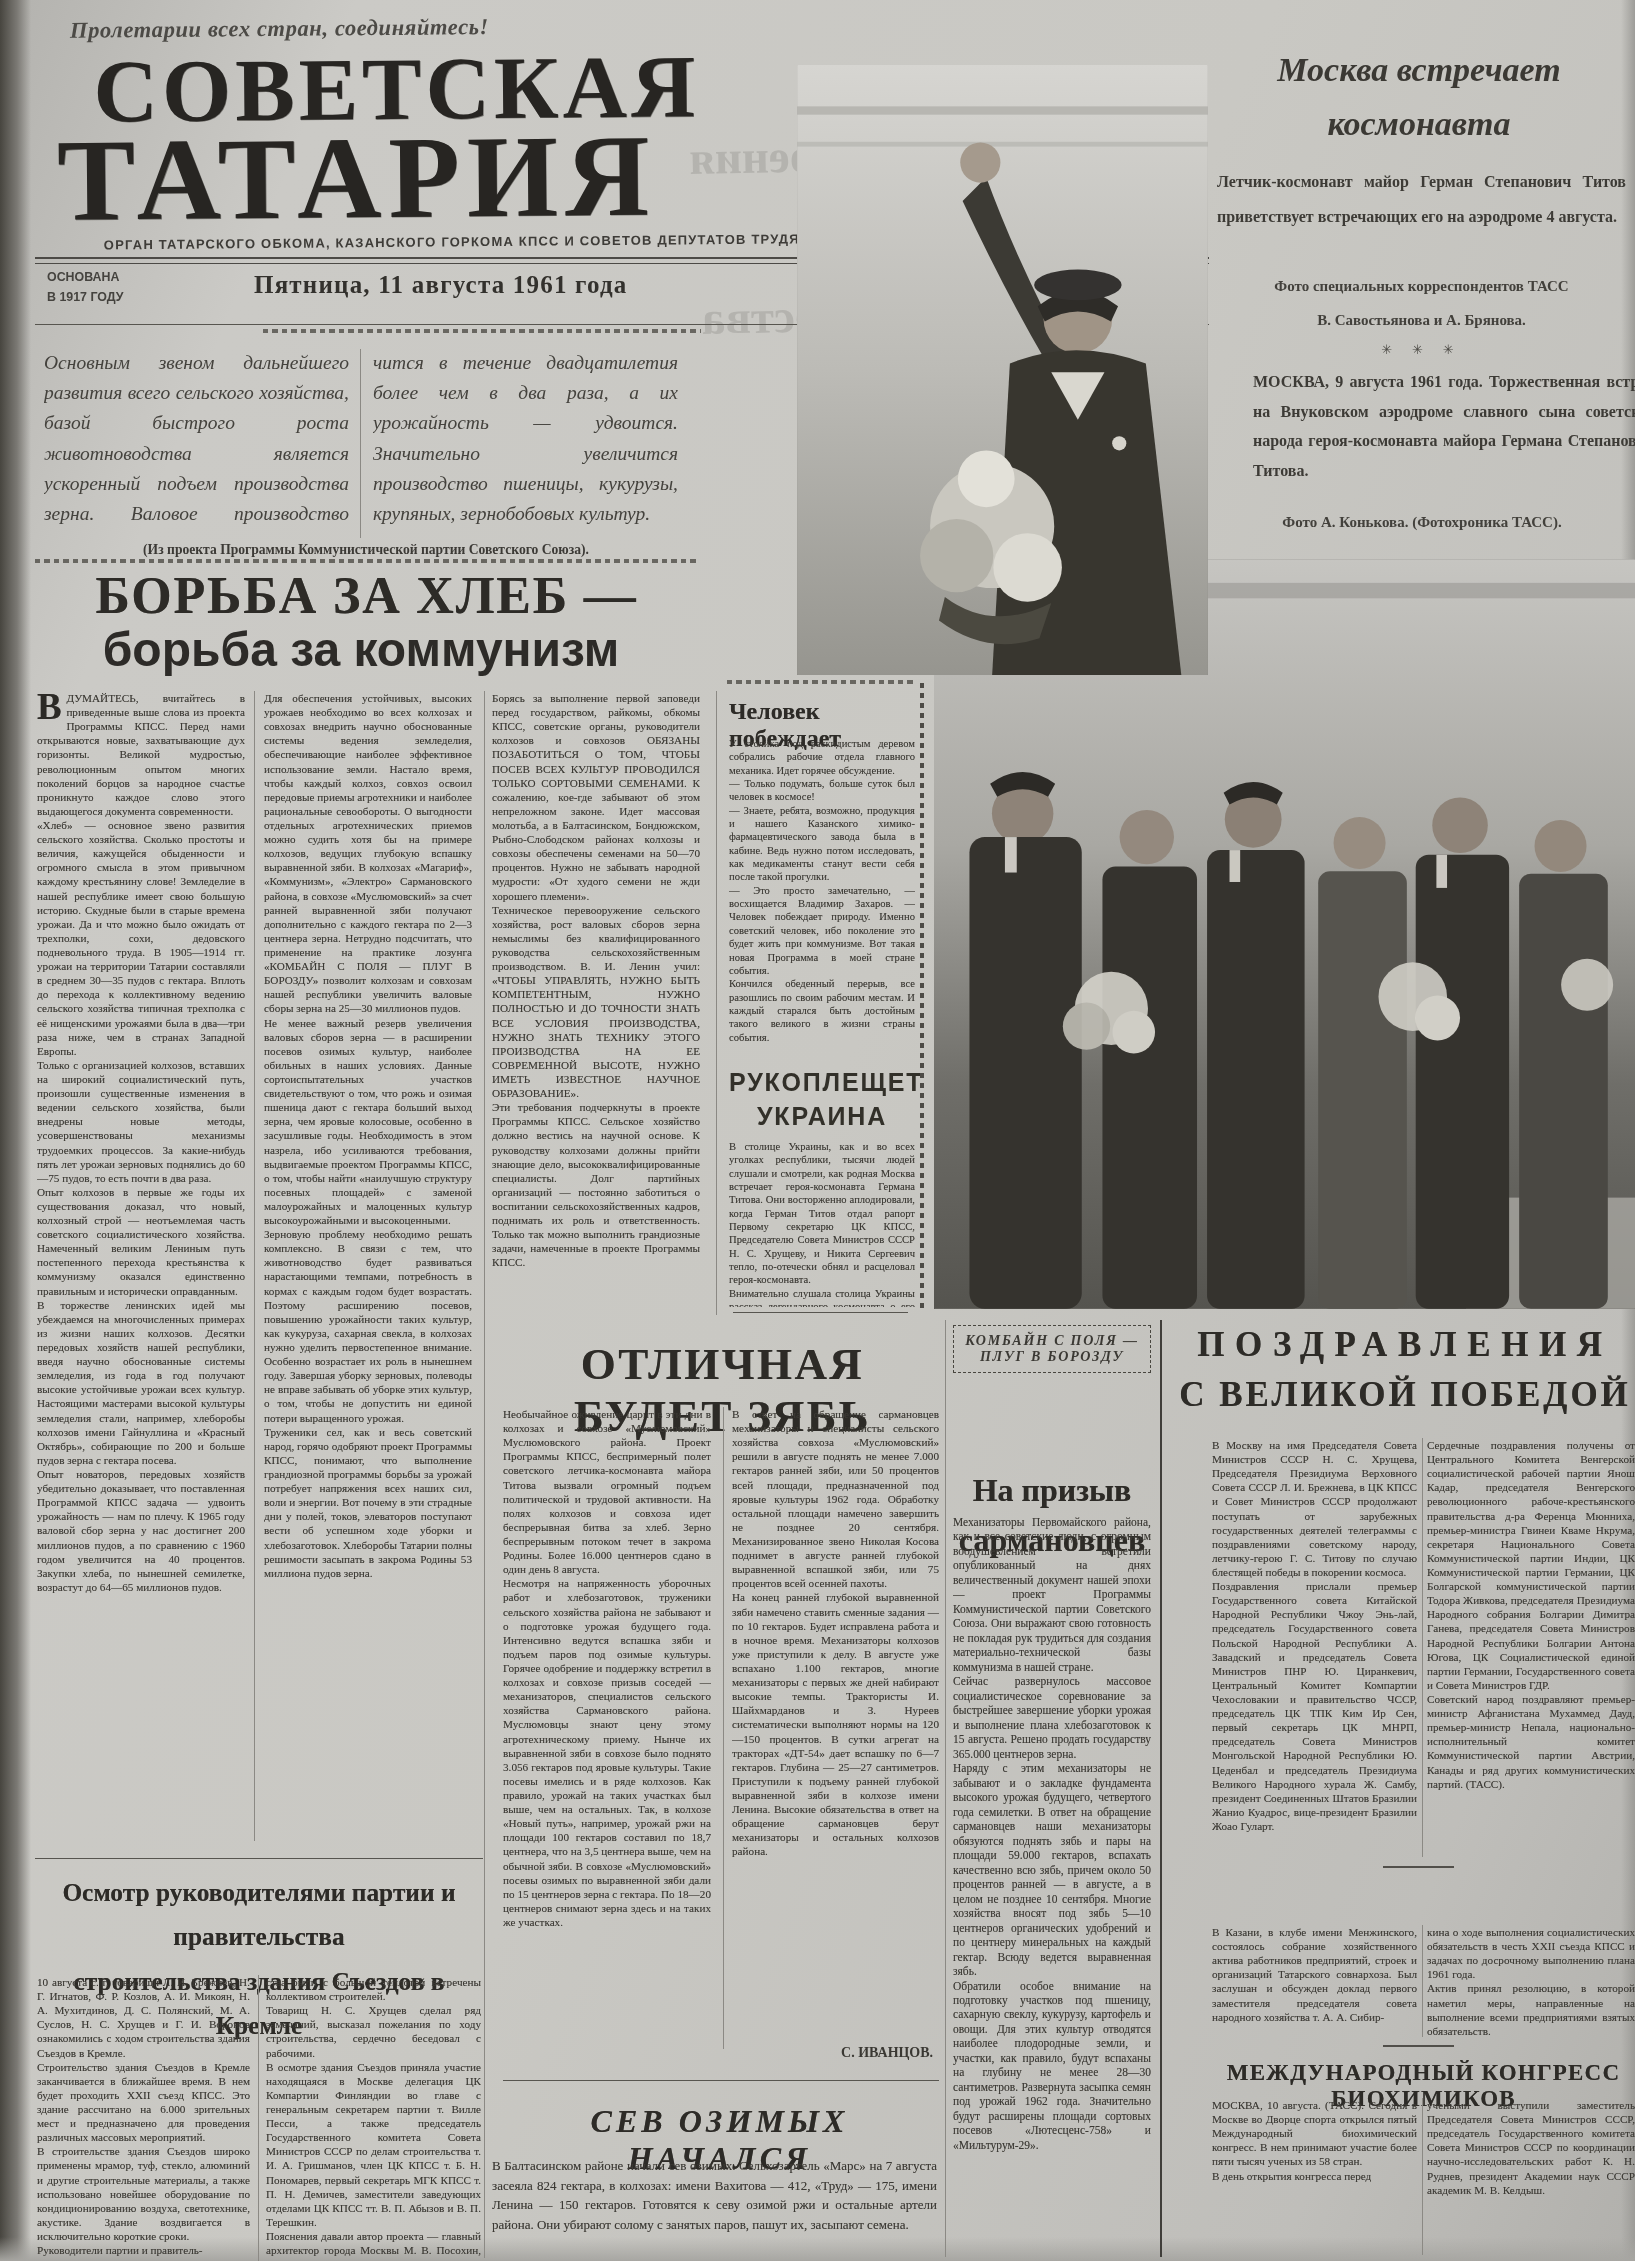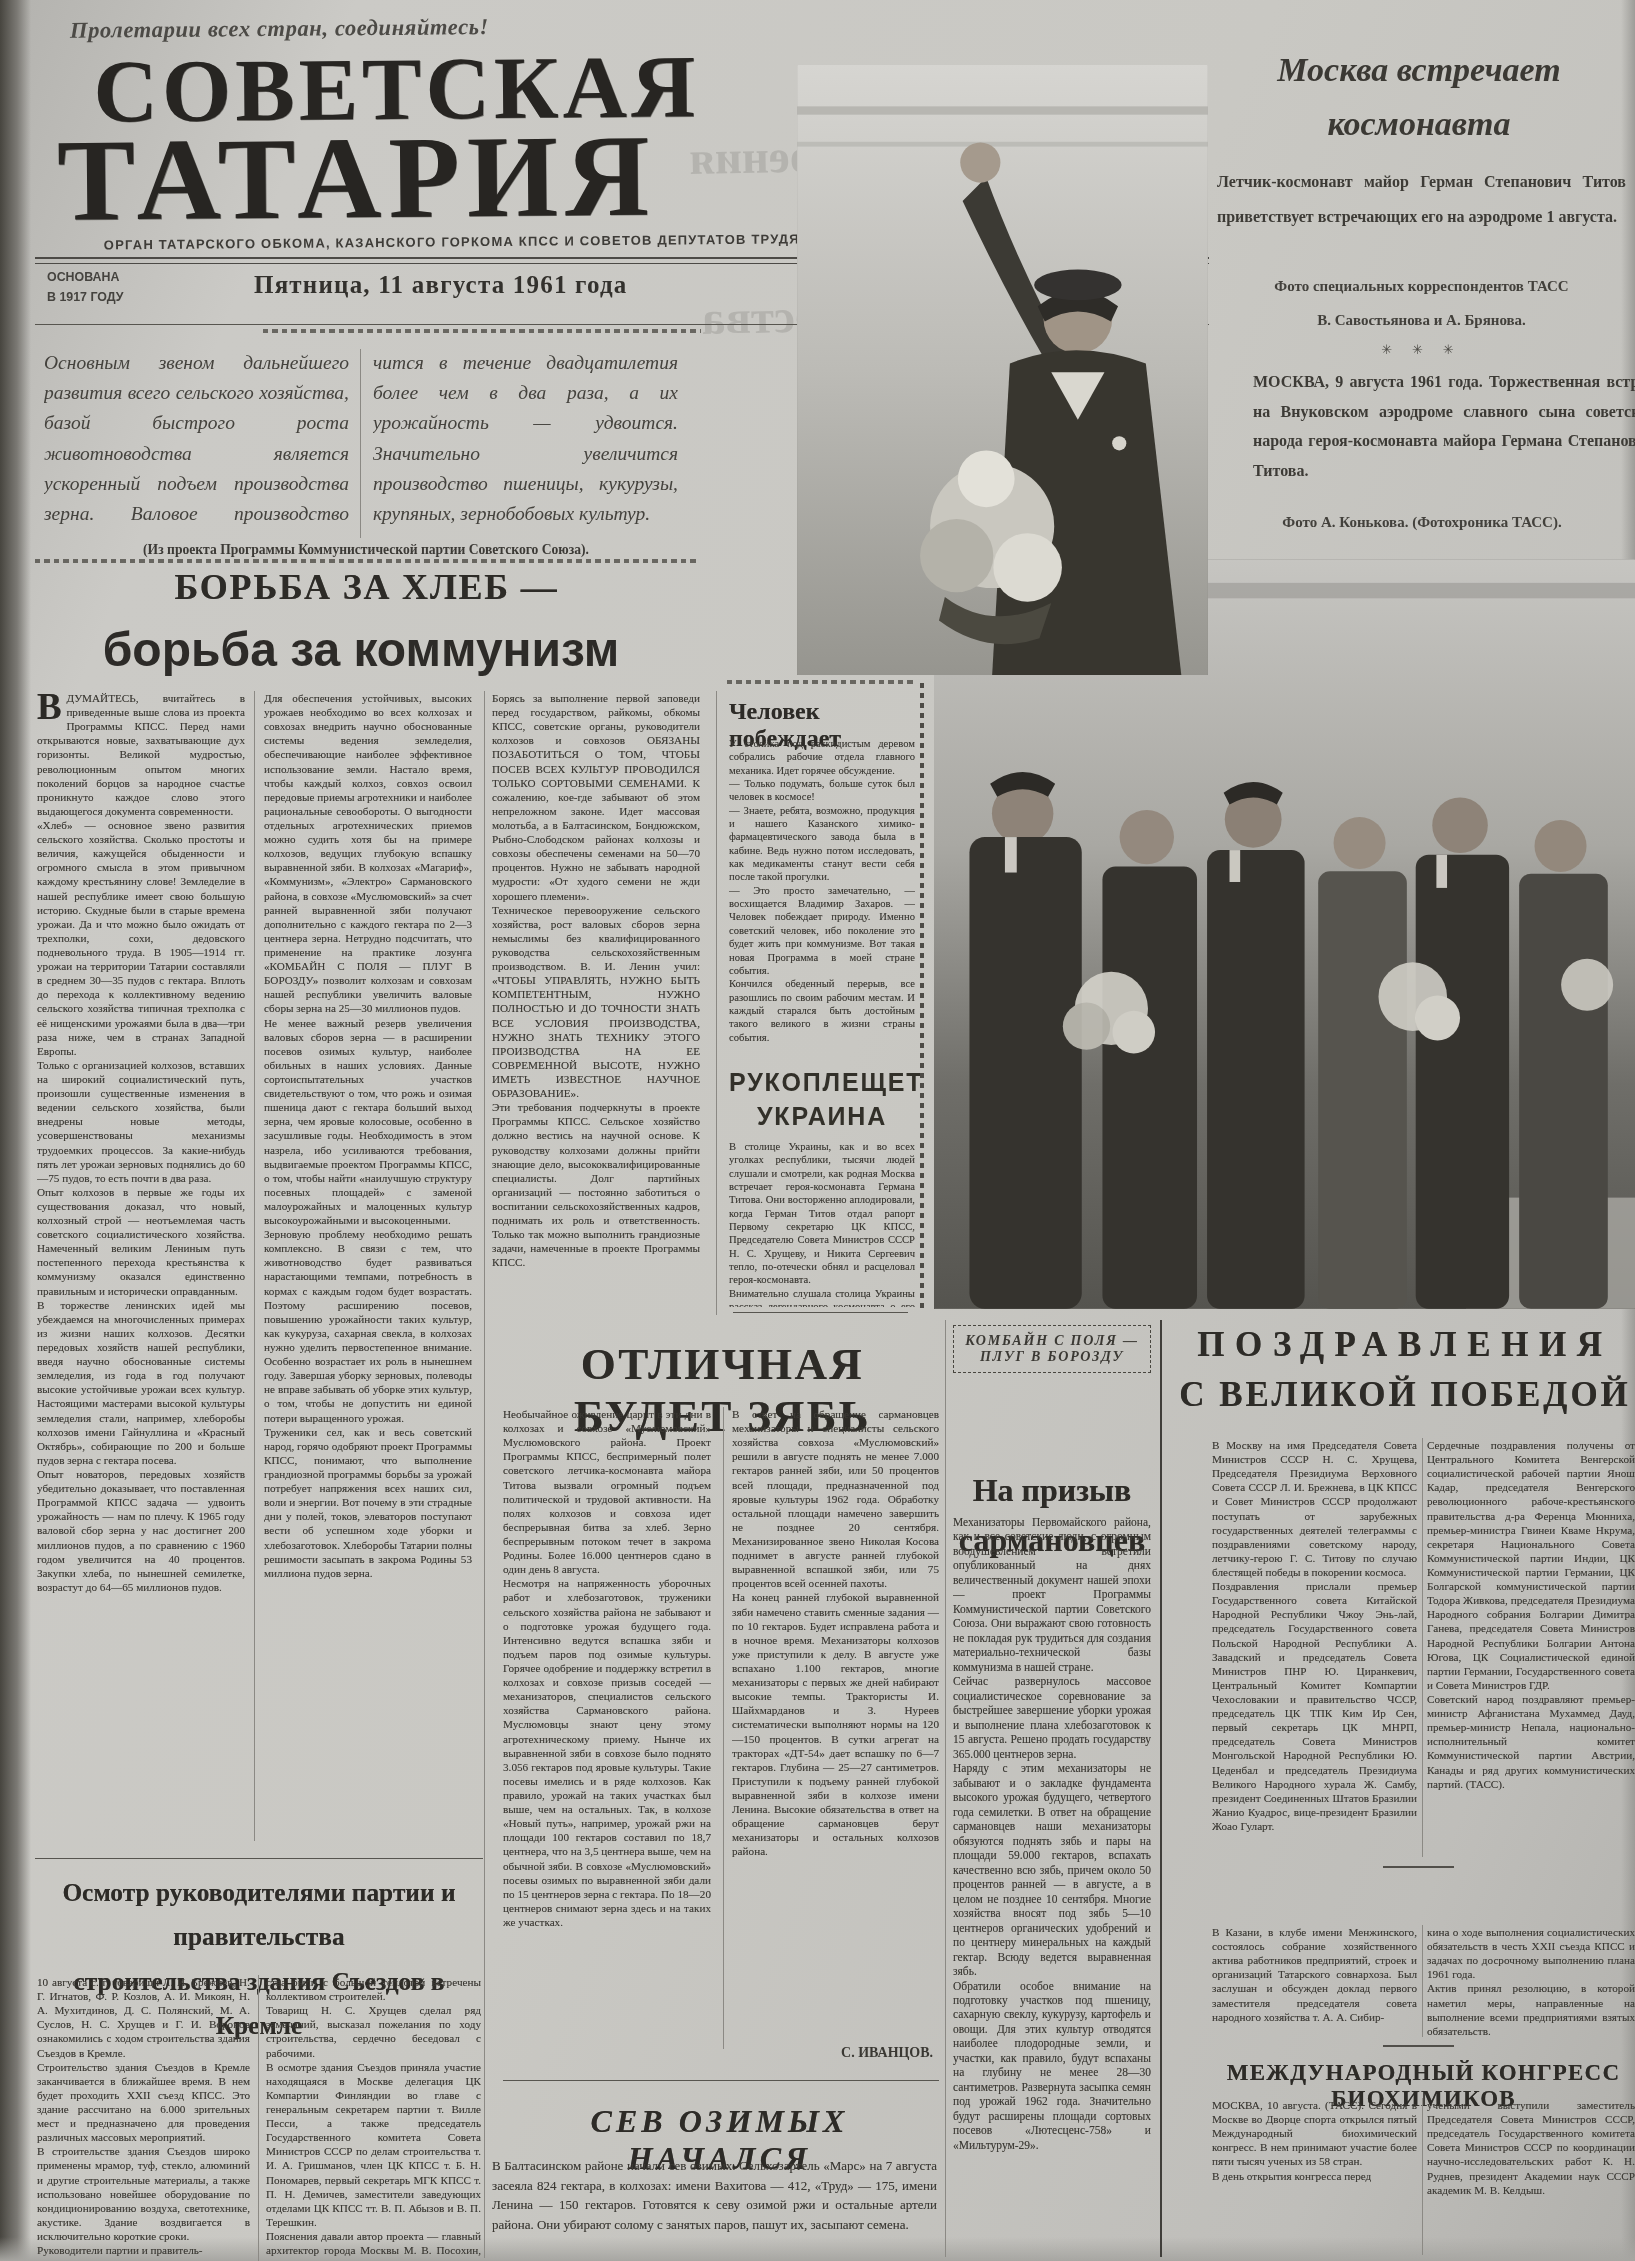--- a/index.html
+++ b/index.html
@@ -64,21 +64,21 @@
   <div class="abs rt" style="left:1005px;top:290px;width:201px;font-size:16px;font-weight:bold;color:#3c3a36;letter-spacing:1.2px;">ЦЕНА 2 КОП.</div>
   <span class="abs hr" style="left:35px;top:324px;width:1174px;"></span>
 
   <span class="abs hatch" style="left:263px;top:329px;width:438px;"></span>
   <div class="abs script" style="left:44px;top:348px;width:305px;height:192px;font-size:19.5px;line-height:1.55;text-align:justify;color:#44423d;overflow:hidden;">Основным звеном дальнейшего развития всего сельского хозяйства, базой быстрого роста животноводства является ускоренный подъем производства зерна. Валовое производство зерновых культур увели-</div>
   <span class="abs vr" style="left:360px;top:349px;height:189px;"></span>
   <div class="abs script" style="left:373px;top:348px;width:305px;height:192px;font-size:19.5px;line-height:1.55;text-align:justify;color:#44423d;overflow:hidden;">чится в течение двадцатилетия более чем в два раза, а их урожайность — удвоится. Значительно увеличится производство пшеницы, кукурузы, крупяных, зернобобовых культур.</div>
   <div class="abs ctr" style="left:35px;top:542px;width:662px;font-size:13.6px;font-weight:bold;color:#3c3a36;">(Из проекта Программы Коммунистической партии Советского Союза).</div>
   <span class="abs hatch" style="left:35px;top:559px;width:663px;"></span>
 
-  <div class="abs ctr headline-serif" style="left:35px;top:566px;width:663px;font-size:36px;letter-spacing:1.8px;">БОРЬБА ЗА ХЛЕБ —</div>
+  <div class="abs ctr headline-serif" style="left:35px;top:566px;width:663px;font-size:52px;letter-spacing:1.8px;">БОРЬБА ЗА ХЛЕБ —</div>
   <div class="abs ctr sans" style="left:24px;top:622px;width:674px;font-size:48px;font-weight:bold;color:#2d2b28;">борьба за коммунизм</div>
 
   <div class="abs body-txt dropcap" style="left:37px;top:691px;width:208px;height:1150px;">ВДУМАЙТЕСЬ, вчитайтесь в приведенные выше слова из проекта Программы КПСС. Перед нами открываются новые, захватывающие дух горизонты. Великой мудростью, революционным опытом многих поколений борцов за народное счастье проникнуто каждое слово этого выдающегося документа современности.
 «Хлеб» — основное звено развития сельского хозяйства. Сколько простоты и величия, кажущейся обыденности и огромного смысла в этом привычном каждому крестьянину слове! Земледелие в нашей республике имеет свою большую историю. Скудные были в старые времена урожаи. Да и что можно было ожидать от трехполки, сохи, дедовского подневольного труда. В 1905—1914 гг. урожаи на территории Татарии составляли в среднем 30—35 пудов с гектара. Вплоть до перехода к коллективному ведению сельского хозяйства типичная трехполка с её нищенскими урожаями была в два—три раза ниже, чем в странах Западной Европы.
 Только с организацией колхозов, вставших на широкий социалистический путь, произошли существенные изменения в ведении сельского хозяйства, были внедрены новые методы, усовершенствованы механизмы трудоемких процессов. За какие-нибудь пять лет урожаи зерновых поднялись до 60—75 пудов, то есть почти в два раза.
 Опыт колхозов в первые же годы их существования доказал, что новый, колхозный строй — неотъемлемая часть советского социалистического хозяйства. Намеченный великим Лениным путь постепенного перехода крестьянства к коммунизму оказался единственно правильным и исторически оправданным.
 В торжестве ленинских идей мы убеждаемся на многочисленных примерах из жизни наших колхозов. Десятки передовых хозяйств нашей республики, введя научно обоснованные системы земледелия, из года в год получают высокие устойчивые урожаи всех культур. Настоящими мастерами высокой культуры земледелия стали, например, хлеборобы колхозов имени Гайнуллина и «Красный Октябрь», собирающие по 200 и больше пудов зерна с гектара посева.
 Опыт новаторов, передовых хозяйств убедительно доказывает, что поставленная Программой КПСС задача — удвоить урожайность — нам по плечу. К 1965 году валовой сбор зерна у нас достигнет 200 миллионов пудов, а по сравнению с 1960 годом увеличится на 40 процентов. Закупки хлеба, по нынешней семилетке, возрастут до 64—65 миллионов пудов.</div>
   <span class="abs vr" style="left:254px;top:691px;height:1150px;"></span>
   <div class="abs body-txt" style="left:264px;top:691px;width:208px;height:1150px;">Для обеспечения устойчивых, высоких урожаев необходимо во всех колхозах и совхозах внедрить научно обоснованные системы ведения земледелия, обеспечивающие наиболее эффективное использование земли. Настало время, чтобы каждый колхоз, совхоз освоил передовые приемы агротехники и наиболее рациональные севообороты. О выгодности отдельных агротехнических приемов можно судить хотя бы на примере колхозов, ведущих глубокую вспашку выравненной зяби. В колхозах «Магариф», «Коммунизм», «Электро» Сармановского района, в совхозе «Муслюмовский» за счет ранней выравненной зяби получают дополнительно с каждого гектара по 2—3 центнера зерна. Нетрудно подсчитать, что применение на практике лозунга «КОМБАЙН С ПОЛЯ — ПЛУГ В БОРОЗДУ» позволит колхозам и совхозам нашей республики увеличить валовые сборы зерна на 25—30 миллионов пудов.
@@ -167,21 +167,21 @@
         <circle cx="270" cy="830" r="62" fill="#b4b2a9"></circle>
         <circle cx="390" cy="850" r="58" fill="#dcdad2"></circle>
         <circle cx="320" cy="700" r="48" fill="#e3e1d9"></circle>
         <path d="M250 900 q80 60 180 10 l-20 60 q-90 30 -170 -30z" fill="#4b4940"></path>
       </g>
     </svg>
   </div>
 
   <div class="abs ctr script prel" style="left:1215px;top:43px;width:408px;font-size:34px;font-weight:bold;color:#3b3934;line-height:1.6;">Москва встречает
 космонавта</div>
-  <div class="abs" style="left:1217px;top:164px;width:409px;font-size:16px;font-weight:bold;line-height:2.2;text-align:justify;color:#3d3b36;">Летчик-космонавт майор Герман Степанович Титов приветствует встречающих его на аэродроме 1 августа.</div>
+  <div class="abs" style="left:1217px;top:164px;width:409px;font-size:16px;font-weight:bold;line-height:2.2;text-align:justify;color:#3d3b36;">Летчик-космонавт майор Герман Степанович Титов приветствует встречающих его на аэродроме 4 августа.</div>
   <div class="abs ctr" style="left:1217px;top:278px;width:409px;font-size:15px;font-weight:bold;color:#43413c;">Фото специальных корреспондентов ТАСС</div>
   <div class="abs ctr" style="left:1217px;top:312px;width:409px;font-size:15px;font-weight:bold;color:#43413c;">В. Савостьянова и А. Брянова.</div>
   <div class="abs ctr" style="left:1217px;top:342px;width:409px;font-size:13px;color:#4a4843;letter-spacing:8.3px;">✳   ✳   ✳</div>
   <div class="abs" style="left:1217px;top:367px;width:410px;height:148px;font-size:16px;font-weight:bold;line-height:1.85;text-align:justify;color:#3d3b36;overflow:hidden;margin-left:36px;">МОСКВА, 9 августа 1961 года. Торжественная встреча на Внуковском аэродроме славного сына советского народа героя-космонавта майора Германа Степановича Титова.</div>
   <div class="abs ctr" style="left:1217px;top:514px;width:410px;font-size:15px;font-weight:bold;color:#43413c;">Фото А. Конькова. (Фотохроника ТАСС).</div>
 
   <span class="abs hatch" style="left:727px;top:680px;width:187px;"></span>
   <div class="abs headline-serif" style="left:729px;top:698px;width:186px;font-size:24px;">Человек побеждает</div>
   <div class="abs body-txt body-sm" style="left:729px;top:737px;width:186px;height:324px;">У столика под раскидистым деревом собрались рабочие отдела главного механика. Идет горячее обсуждение.
 — Только подумать, больше суток был человек в космосе!

